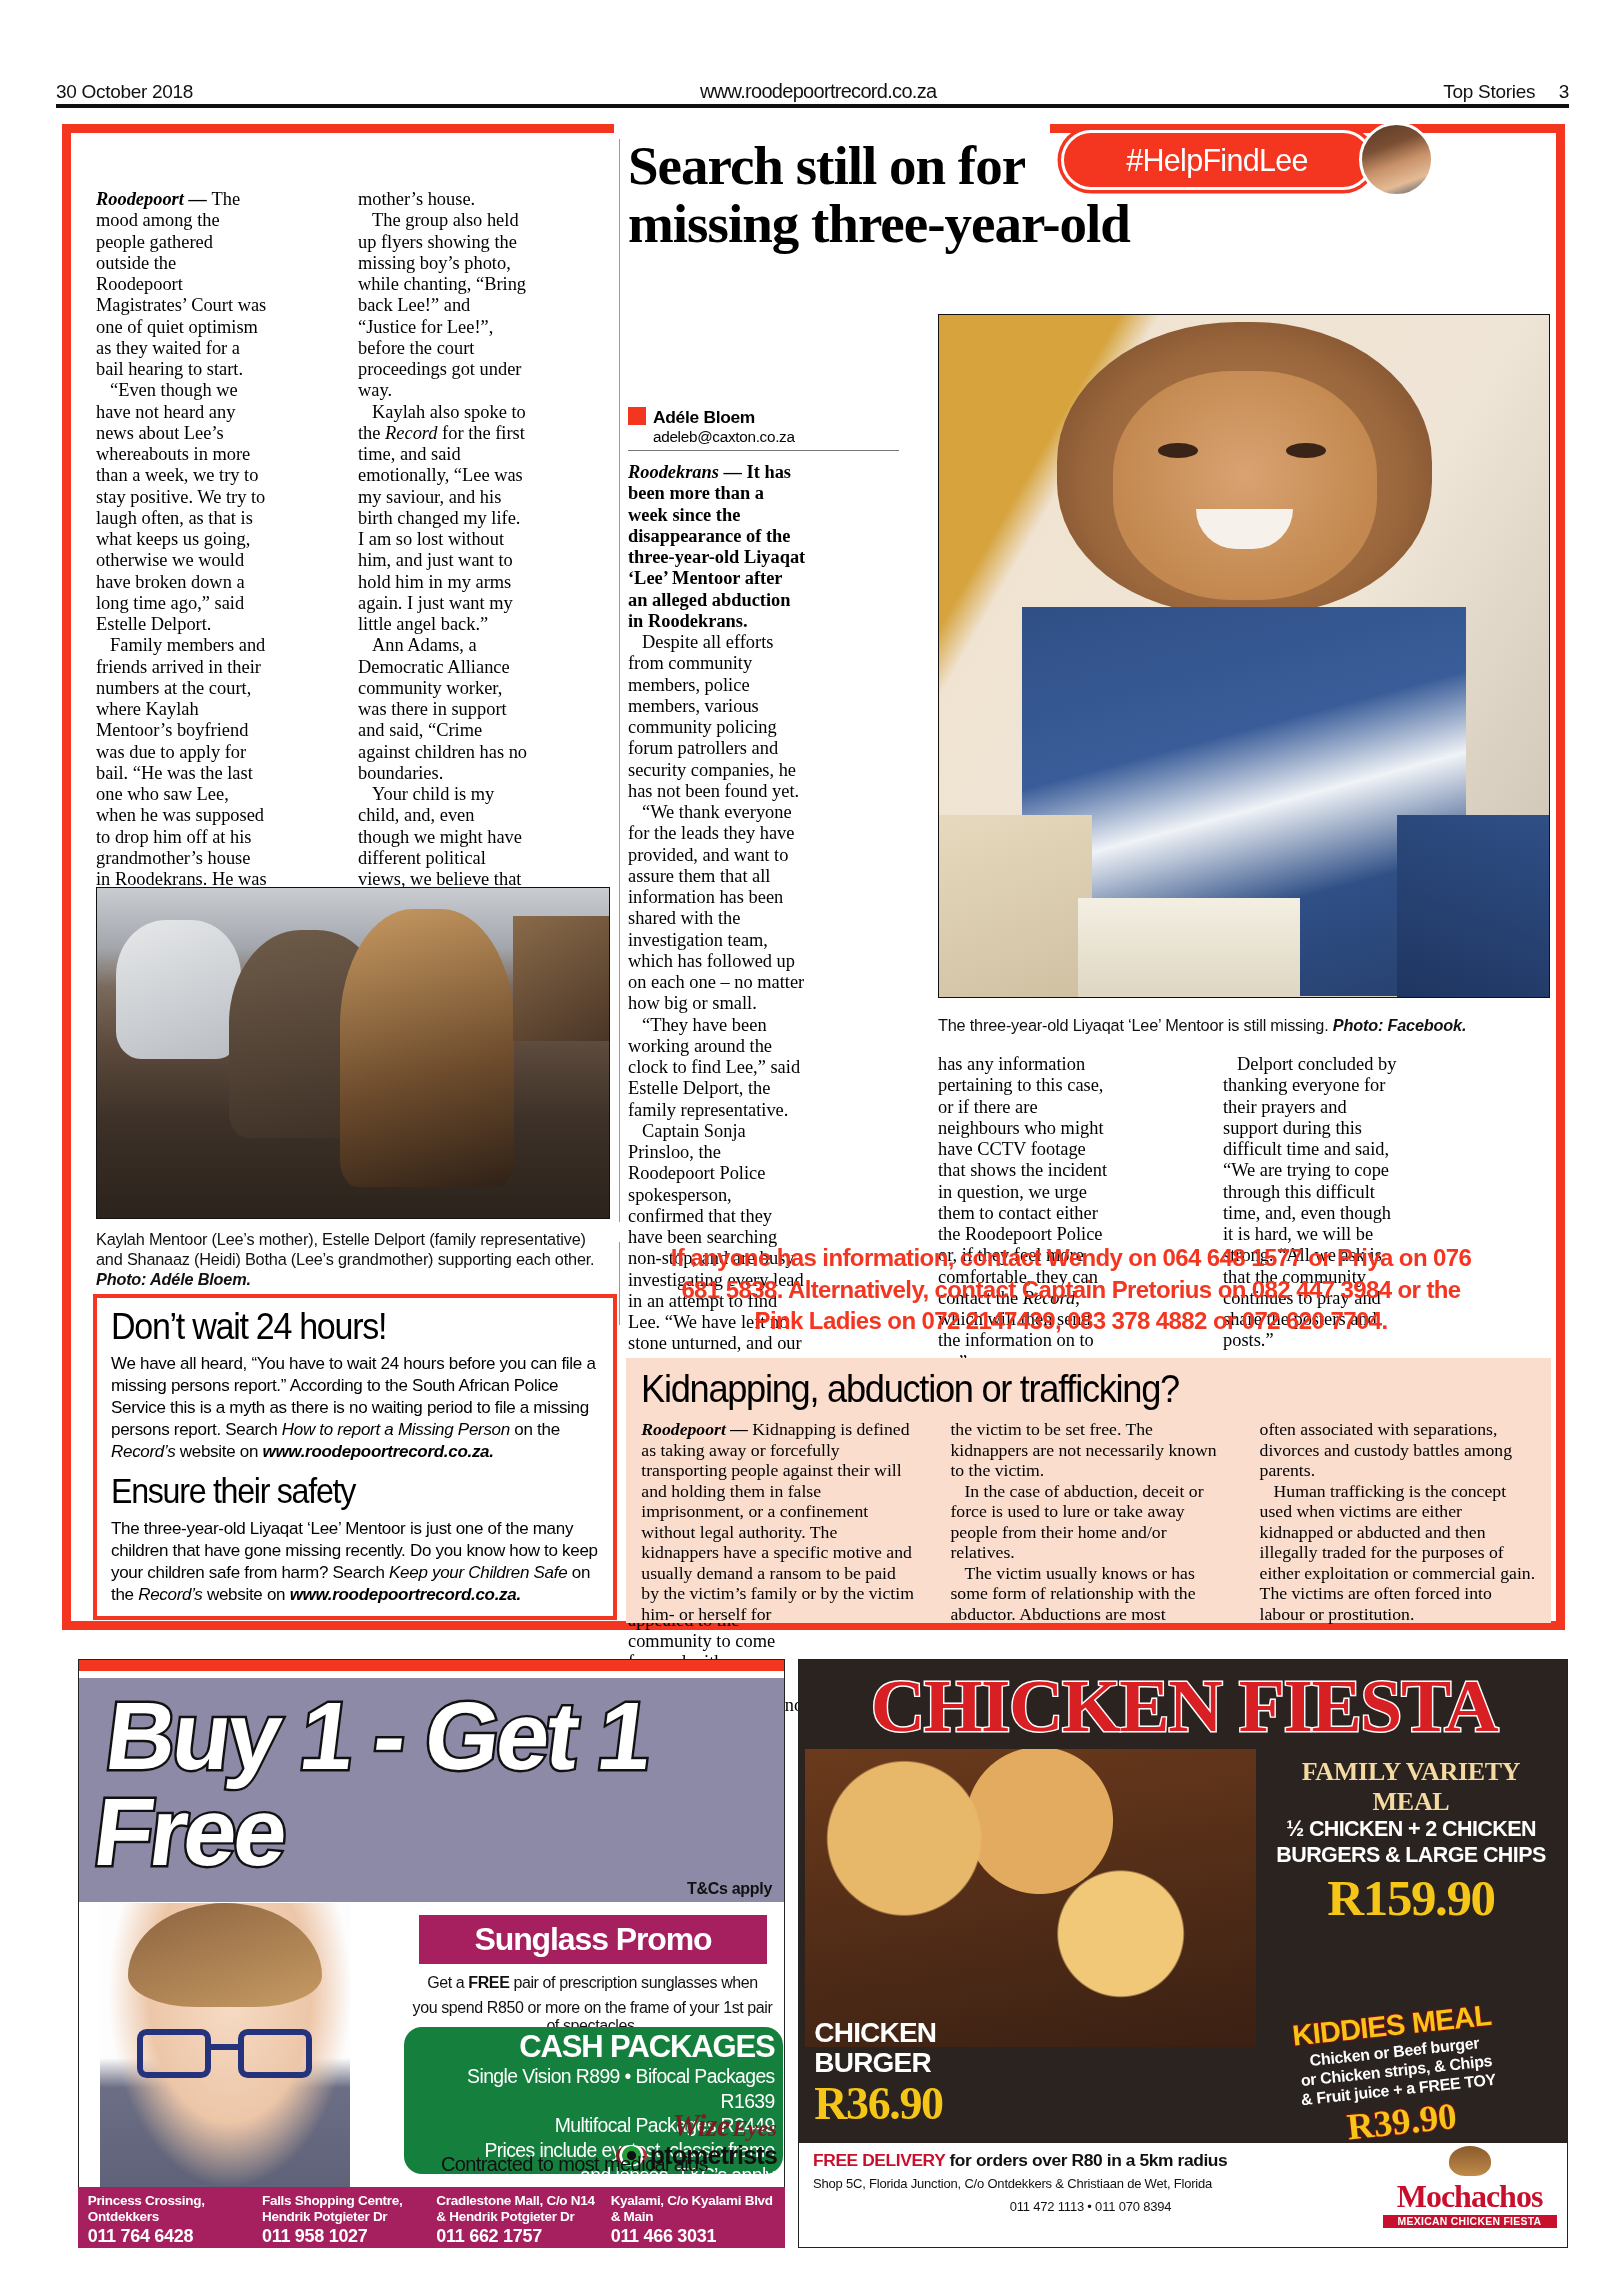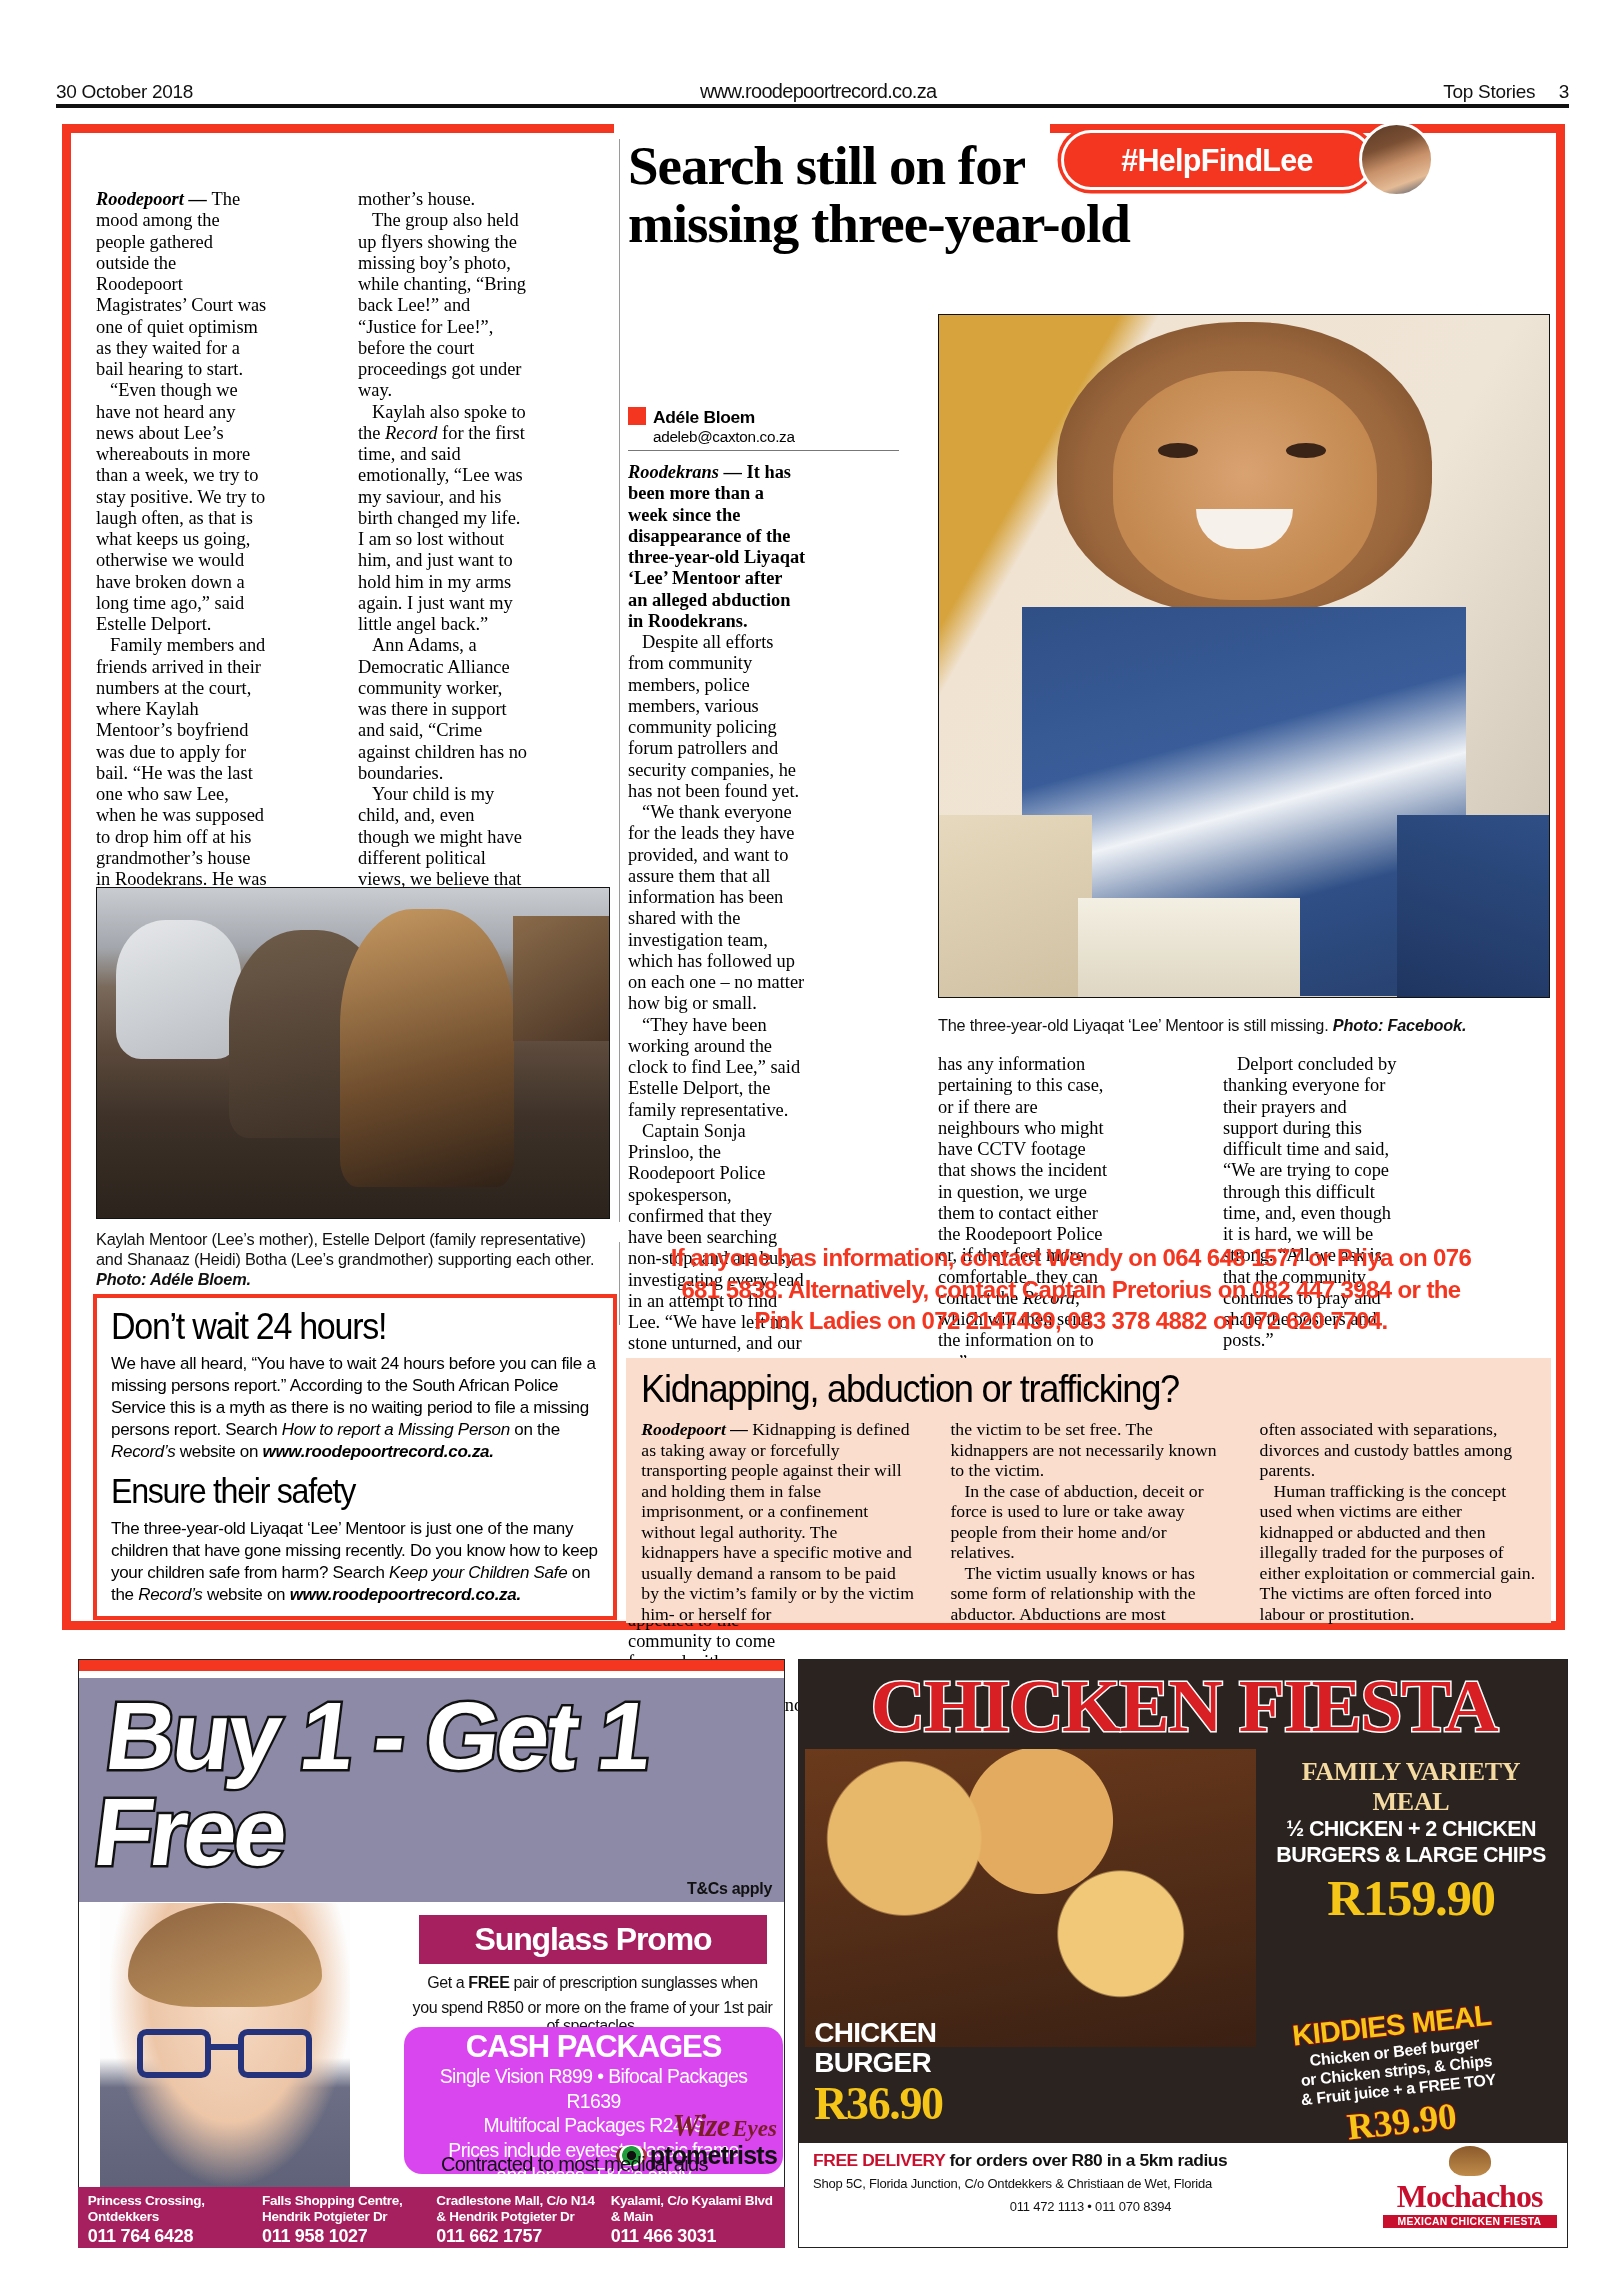--- a/index.html
+++ b/index.html
@@ -89,21 +89,21 @@
     font-family:"Liberation Serif", serif; font-weight:bold;
     font-size:55px; line-height:1.05; letter-spacing:-1px; color:#000;
   }
   .badge {
     position:absolute; left:1061px; top:130px; width:312px; height:60px;
     background:#f4351f; border-radius:30px; border:3.5px solid #fff;
     display:flex; align-items:center; justify-content:center;
     box-shadow:0 0 0 3.5px #f4351f;
   }
   .badge span {
-    font-family:"Liberation Sans", sans-serif; font-weight:bold;
+    font-family:"Liberation Sans", sans-serif; font-weight:normal;
     font-size:30.5px; color:#fff; letter-spacing:-0.7px;
   }
   .badge-avatar {
     position:absolute; left:1359px; top:122px; width:75px; height:75px;
     border-radius:50%; border:3.5px solid #fff; overflow:hidden;
     background:linear-gradient(160deg,#5b3a27 0%,#7a4f33 32%,#c8916a 55%,#e4bb96 78%,#3b4a63 100%);
   }
 
   .byline { position:absolute; left:628px; top:407px; width:271px; }
   .by-mark { width:18px; height:18px; background:#f4351f; display:inline-block; vertical-align:top; margin-right:7px;}
@@ -169,21 +169,21 @@
   .sung-bar span { font-family:"Liberation Sans", sans-serif; font-weight:bold;
     font-size:32px; color:#fff; letter-spacing:-1.1px; }
   .sung-sub1, .sung-sub2 {
     position:absolute; left:326px; width:375px; text-align:center;
     font-family:"Liberation Sans", sans-serif; font-size:16px; color:#111; letter-spacing:-0.4px;
   }
   .sung-sub1 { top:314px; } .sung-sub2 { top:339px; }
   .sung-sub1 b, .sung-sub2 b { font-weight:bold; }
   .cash-box {
     position:absolute; left:325px; top:367px; width:379px; height:147px;
-    background:#d946ef; border-radius:18px; padding:4.2px 8.3px; text-align:center;
+    background:#15803d; border-radius:18px; padding:4.2px 8.3px; text-align:right;
   }
   .cash-box h4 { font-family:"Liberation Sans", sans-serif; font-weight:bold;
     font-size:31px; color:#fff; letter-spacing:-1.1px; line-height:1.05; }
   .cash-box p { font-family:"Liberation Sans", sans-serif; font-size:19.4px;
     color:#fff; letter-spacing:-0.6px; line-height:1.28; }
   .contracted {
     position:absolute; left:264px; top:2153px; width:444px; text-align:right;
     font-family:"Liberation Sans", sans-serif; font-size:20px; color:#111; letter-spacing:-0.6px;
   }
   .ad-foot {

